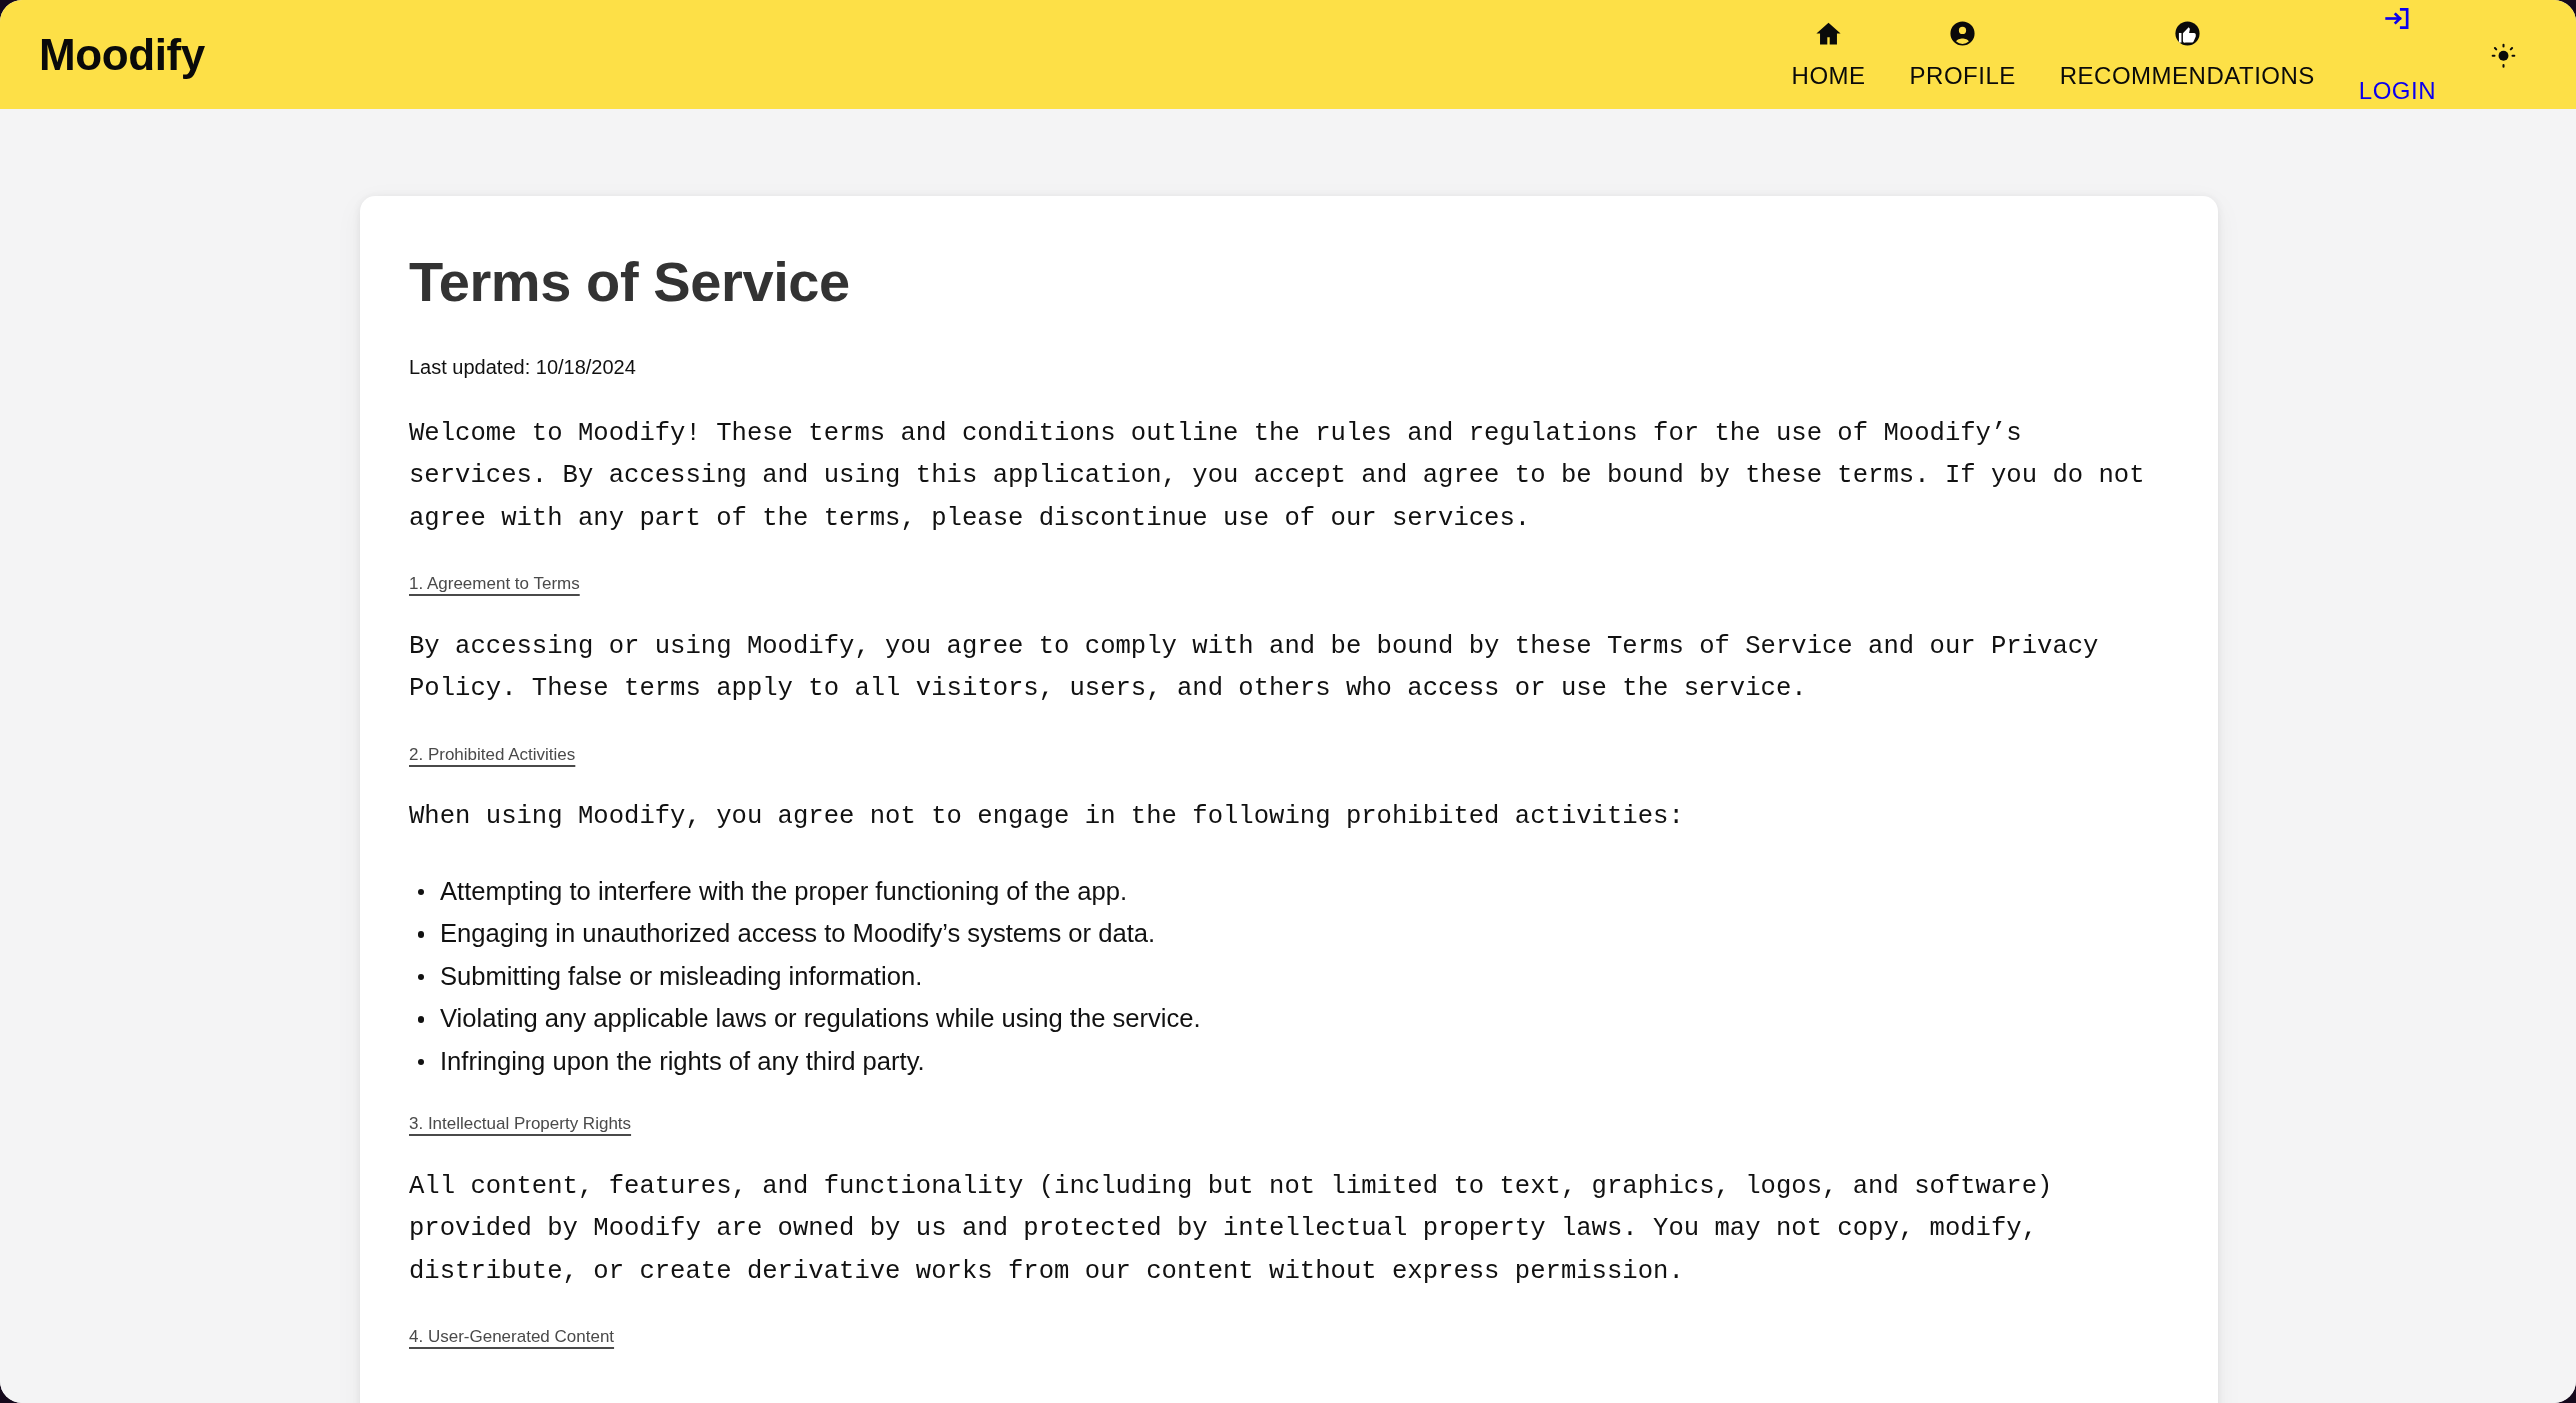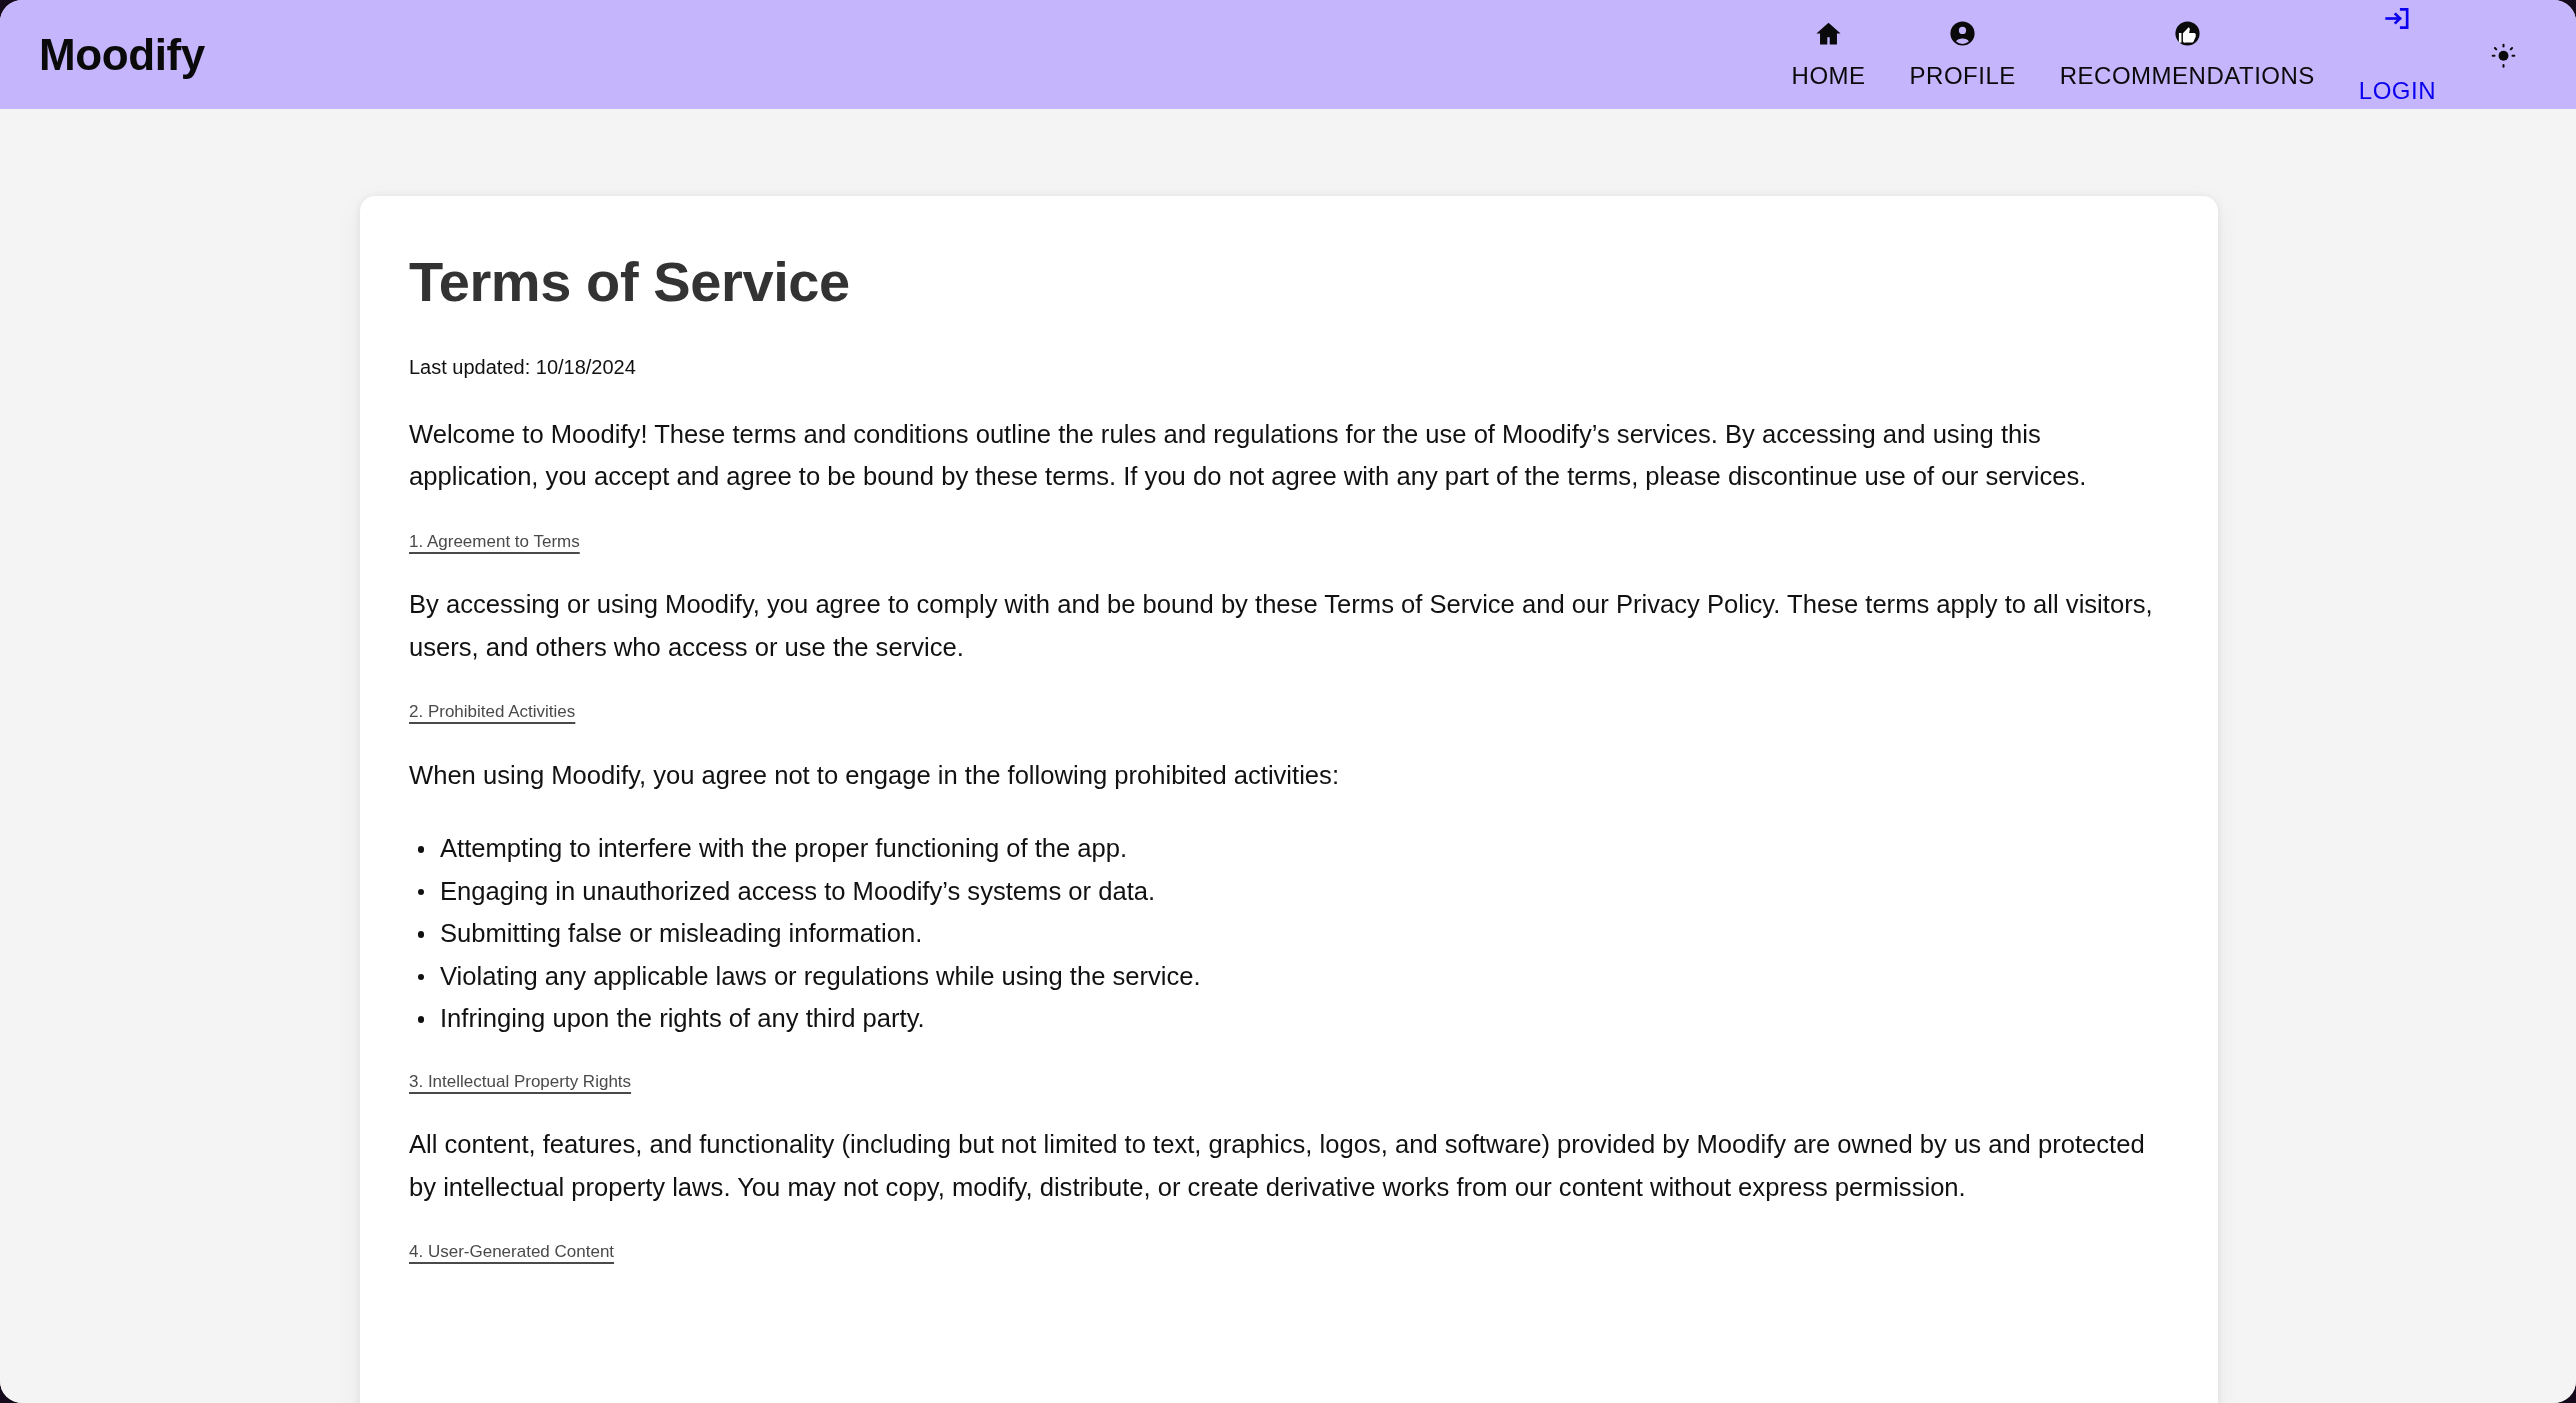--- a/index.html
+++ b/index.html
@@ -20,21 +20,21 @@
     position: absolute;
     inset: 0;
     background: #f4f4f5;
     border-radius: 22px;
     overflow: hidden;
   }
 
   
   .navbar {
     height: 109px;
-    background: #c4b5fd;
+    background: #fde047;
     display: flex;
     align-items: center;
     justify-content: space-between;
     padding: 0 46px 0 39px;
     position: relative;
     z-index: 5;
   }
 
   .brand {
     font-size: 44px;
@@ -127,20 +127,21 @@
     color: #111111;
     line-height: 1.5;
     margin-bottom: 31px;
   }
 
   .para {
     font-size: 25.6px;
     color: #111111;
     line-height: 1.66;
     margin-bottom: 31px;
+    font-family: Liberation Mono, monospace;
   }
 
   .section-heading {
     font-size: 17px;
     font-weight: 400;
     color: #4a4a4a;
     text-decoration: underline;
     text-underline-offset: 5.1px;
     text-decoration-thickness: 1.7px;
     line-height: 1.5;

